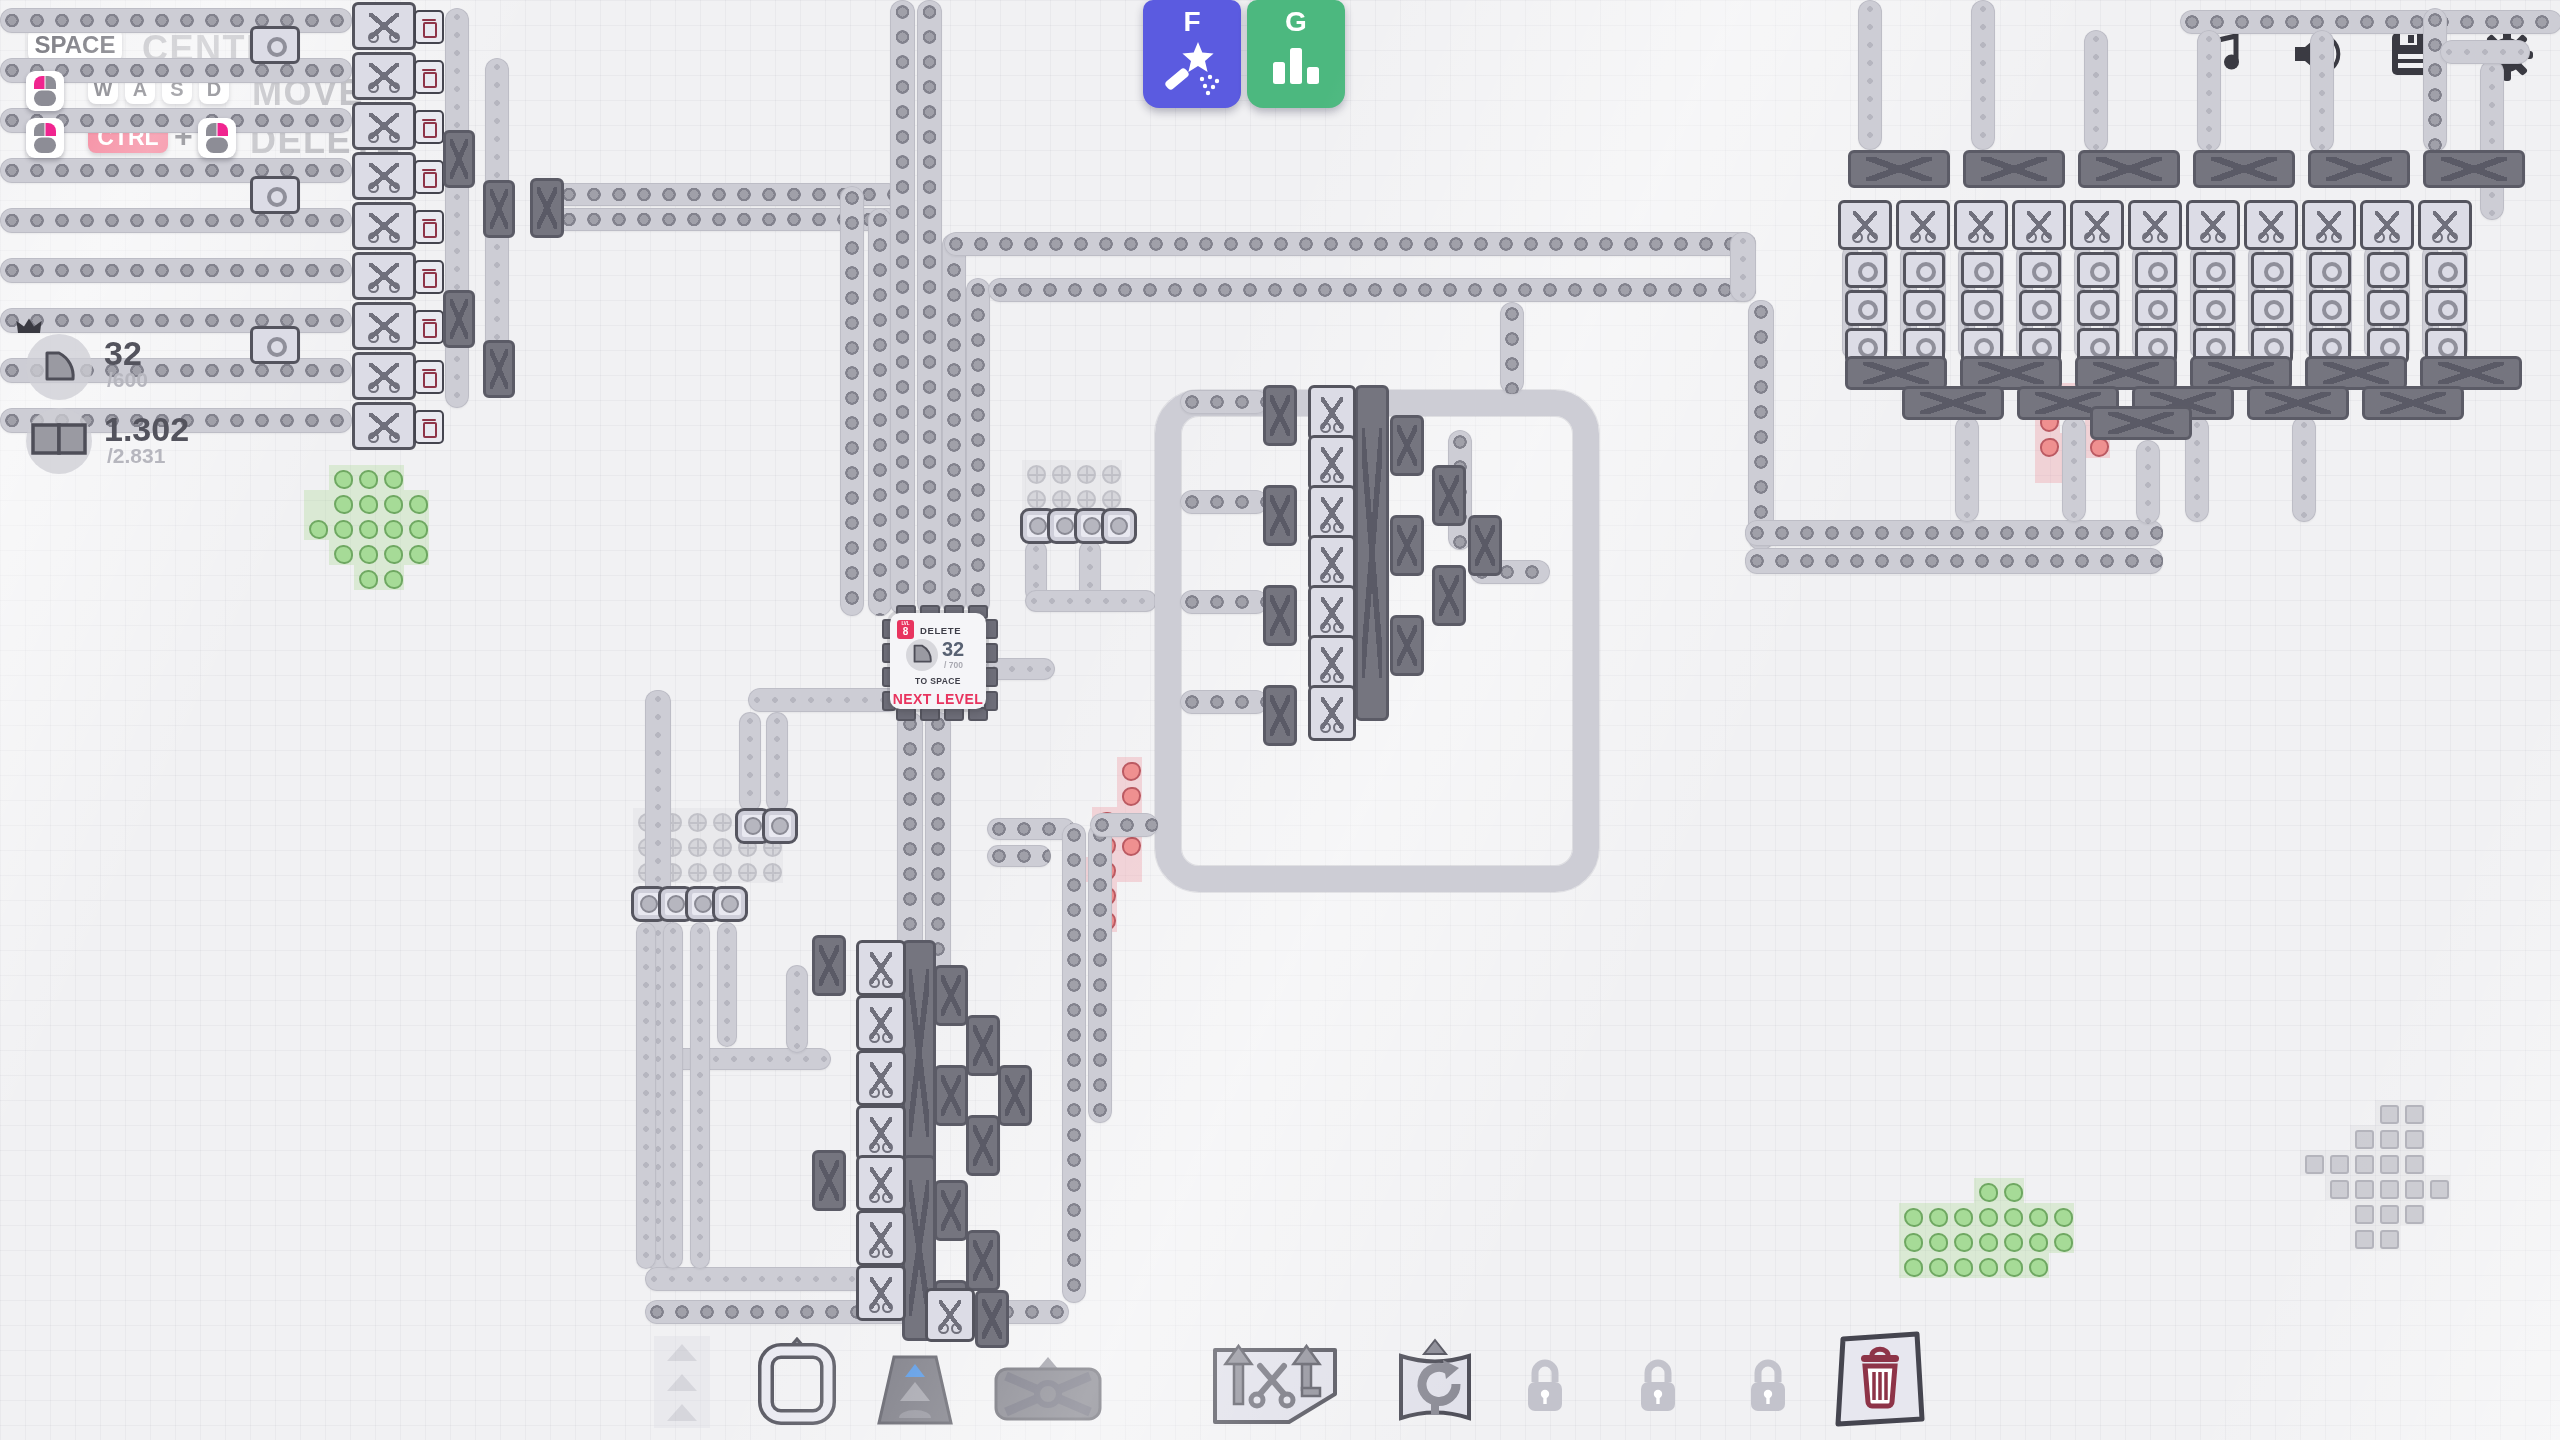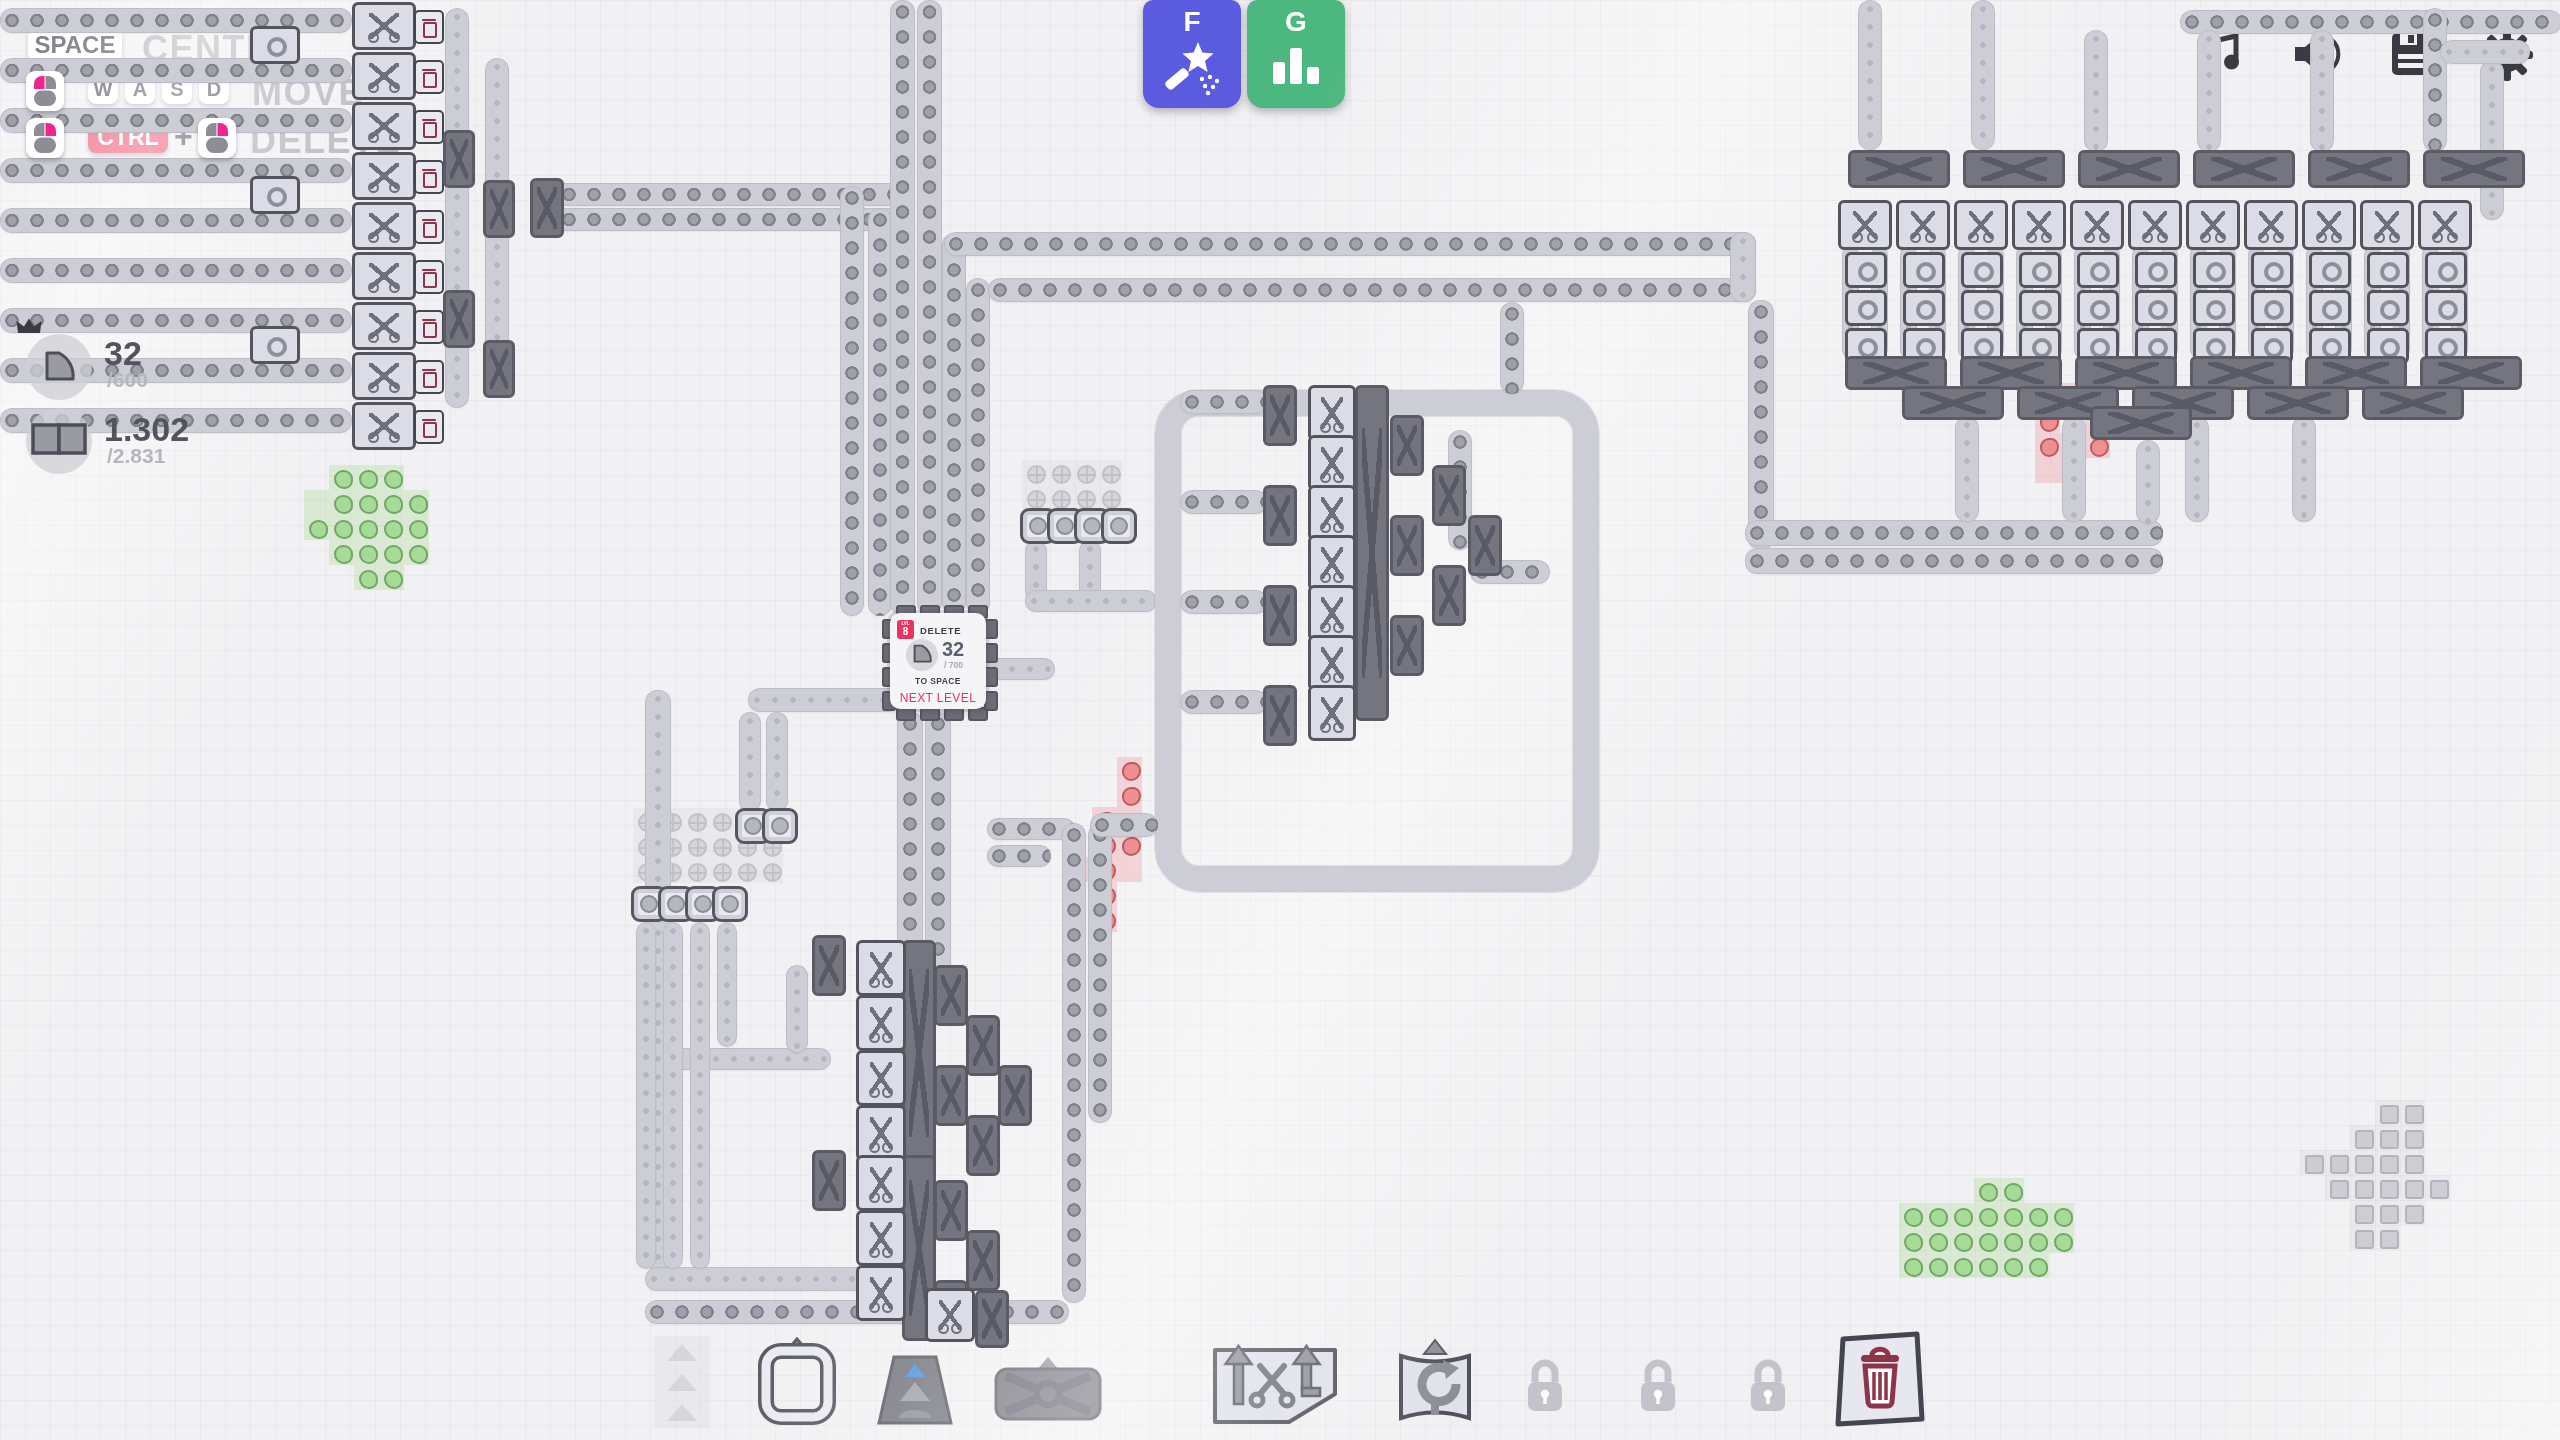--- a/index.html
+++ b/index.html
@@ -69,21 +69,21 @@
   .tab{position:absolute;background:#6e6e79;border:2px solid #575761;border-radius:3px;}
   .hub-lvl{position:absolute;left:7px;top:7px;width:17px;height:19px;background:#e8345f;border-radius:3px;color:#fff;
     display:flex;flex-direction:column;align-items:center;justify-content:center;line-height:1;}
   .hub-lvl .t{font-size:4.5px;font-weight:bold;}
   .hub-lvl .n{font-size:10px;font-weight:bold;}
   .hub-deliver{position:absolute;left:30px;top:12px;font-size:9.5px;font-weight:bold;color:#3f3f49;letter-spacing:.6px;}
   .hub-circle{position:absolute;left:16px;top:26px;width:32px;height:32px;border-radius:50%;background:#d7d7dc;display:flex;align-items:center;justify-content:center;}
   .hub-val{position:absolute;left:52px;top:25px;font-size:20px;font-weight:bold;color:#596273;}
   .hub-goal{position:absolute;left:54px;top:47px;font-size:8.5px;font-weight:bold;color:#a9a9b1;}
   .hub-unlock1{position:absolute;width:100%;top:63px;text-align:center;font-size:8.5px;font-weight:bold;color:#3f3f49;letter-spacing:.4px;}
-  .hub-unlock2{position:absolute;width:100%;top:78px;text-align:center;font-size:12px;font-weight:normal;color:#e8345f;letter-spacing:.4px;}
+  .hub-unlock2{position:absolute;width:100%;top:78px;text-align:center;font-size:14px;font-weight:bold;color:#e8345f;letter-spacing:.4px;}
   
   .slot{position:absolute;cursor:pointer;}
   .slot.dim{opacity:.5;}
 </style>
 </head>
 <body>
 
 <div id="stage">
   <div id="scene">
       <div class="patchcell" style="left: 329px; top: 465px; width: 25px; height: 25px; background: rgba(150, 210, 120, 0.25);"></div>

